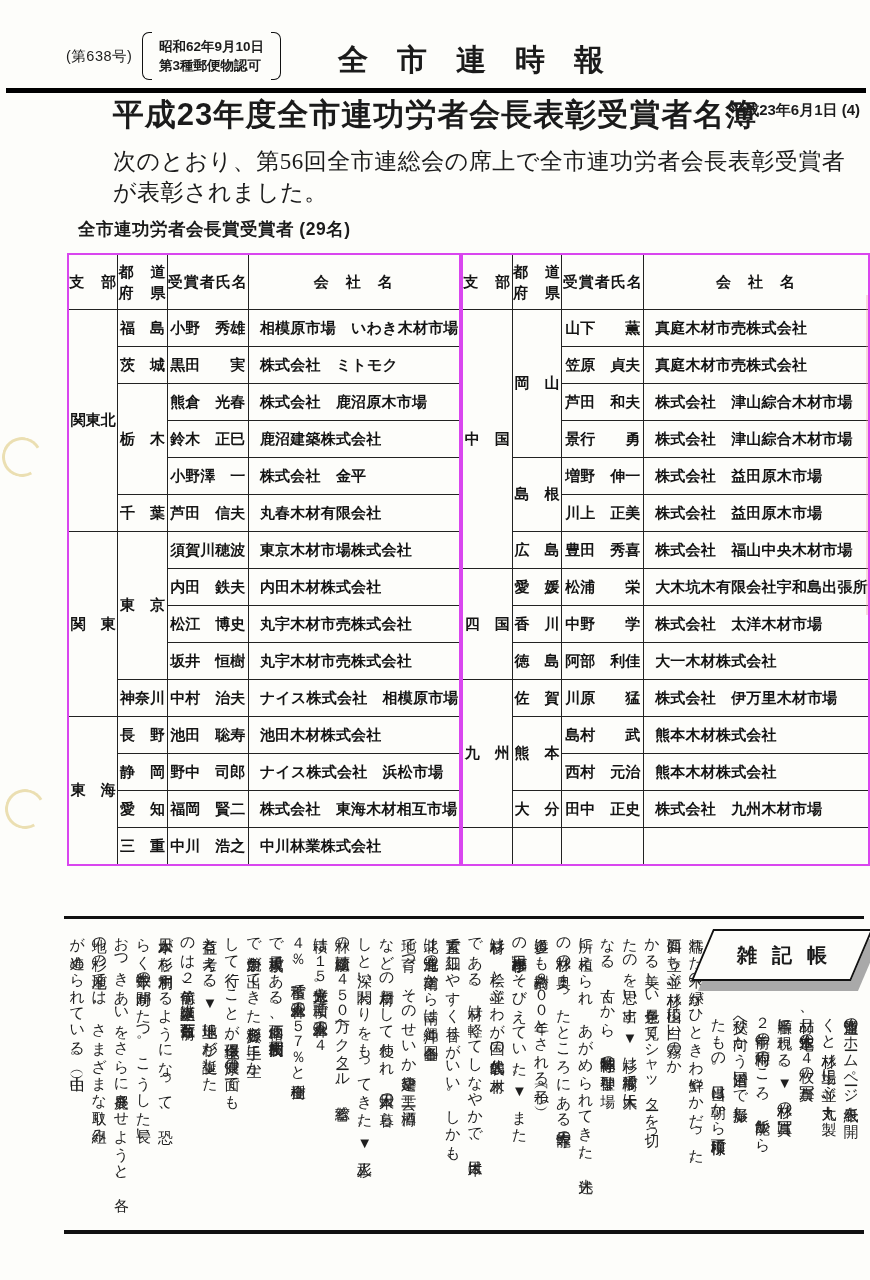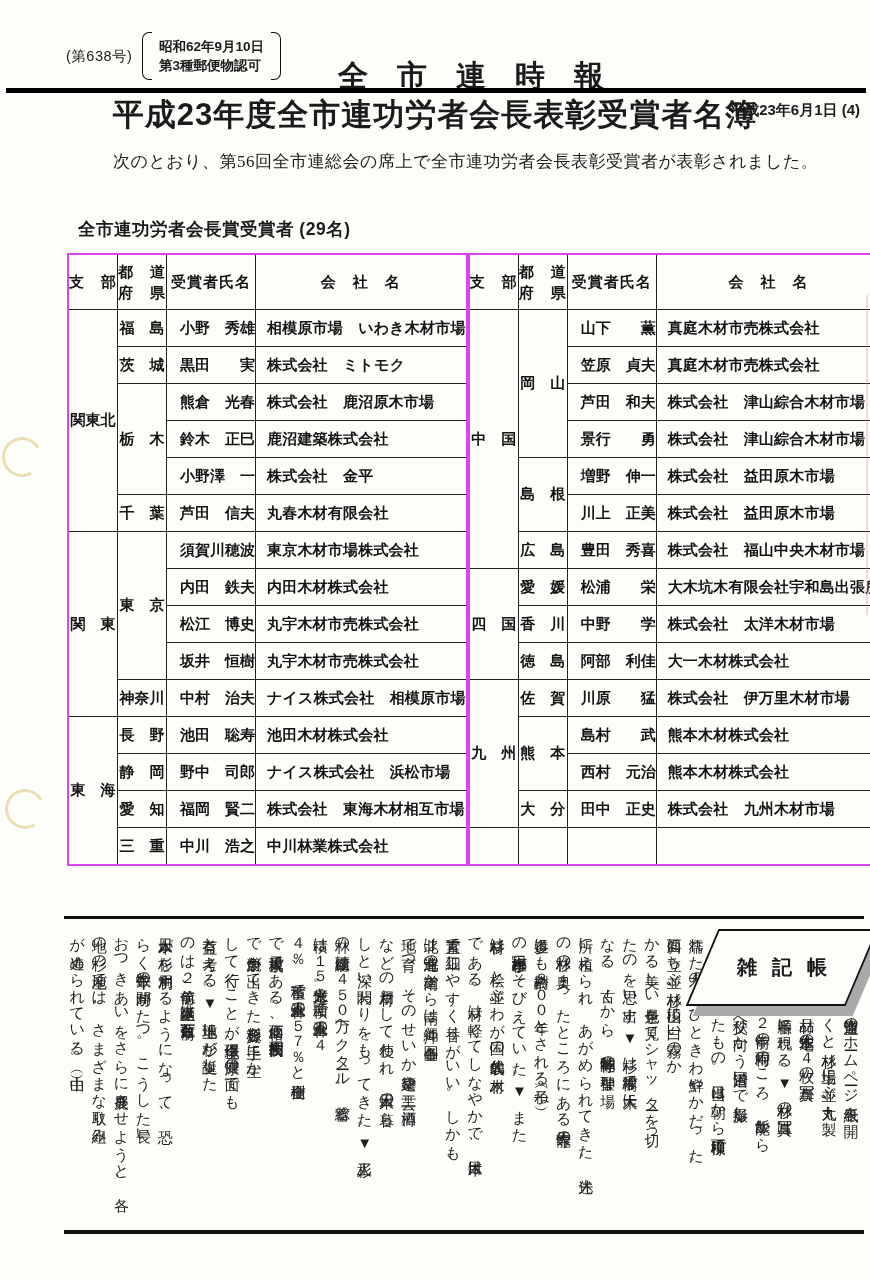--- a/index.html
+++ b/index.html
@@ -6,51 +6,51 @@
   .page{position:relative;width:870px;height:1280px;background:#fdfdfa;overflow:hidden;
         font-family:"Liberation Sans",sans-serif;color:#1b1b1b;}
 
   
   .issue-no{position:absolute;left:66px;top:47px;font-size:14.5px;font-weight:400;letter-spacing:.5px;}
   .permit{position:absolute;left:142px;top:32px;height:48px;display:flex;align-items:center;}
   .permit .brk{width:9px;height:46px;}
   .permit .brk.l{border-left:1.6px solid #111;border-top:1.6px solid #111;border-bottom:1.6px solid #111;border-radius:7px 0 0 7px;}
   .permit .brk.r{border-right:1.6px solid #111;border-top:1.6px solid #111;border-bottom:1.6px solid #111;border-radius:0 7px 7px 0;}
   .permit .lines{padding:0 7px;font-size:13.5px;font-weight:600;line-height:19px;white-space:nowrap;}
-  .masthead{position:absolute;left:338px;top:40px;font-size:30px;font-weight:700;letter-spacing:29px;white-space:nowrap;margin-top:16px;}
+  .masthead{position:absolute;left:338px;top:40px;font-size:30px;font-weight:700;letter-spacing:29px;white-space:nowrap;}
   .issue-date{position:absolute;right:10px;top:53px;font-size:15px;font-weight:600;margin-top:48px;}
   .top-rule{position:absolute;left:6px;right:4px;top:88px;height:5px;background:#000;}
 
   
   .doc-title{position:absolute;left:0;right:0;top:94px;text-align:center;font-size:31px;font-weight:700;letter-spacing:1px;margin:0;}
   .intro{position:absolute;left:113px;top:146px;width:740px;font-family:"Liberation Serif",serif;
-         font-size:17px;line-height:31px;letter-spacing:.5px;}
+         font-size:23px;line-height:31px;letter-spacing:.5px;}
   .list-heading{position:absolute;left:78px;top:217px;font-size:17.5px;font-weight:700;letter-spacing:.5px;margin:0;}
 
   
   .tables{position:absolute;left:67px;top:253px;display:flex;}
   table.award{border-collapse:collapse;table-layout:fixed;border:2px solid #d946ef;}
   table.award th,table.award td{border:1.5px solid #222;font-size:15px;font-weight:600;
         color:#141414;padding:0;overflow:hidden;white-space:nowrap;}
   table.award th{height:54px;text-align:center;font-weight:700;letter-spacing:1px;}
   table.award th .h2line{line-height:21px;}
   table.award td{height:36px;text-align:center;}
-  table.award td.name{text-align:center;padding-left:13px;font-family:Liberation Serif, serif;}
+  table.award td.name{text-align:center;padding-left:0;font-family:Liberation Serif, serif;}
   table.award td.company{text-align:left;padding-left:11px;letter-spacing:.2px;}
 
   
   .article{position:absolute;left:64px;top:916px;width:800px;height:318px;}
   .article .rule-top{position:absolute;left:0;right:0;top:0;height:2.5px;background:#111;}
   .article .rule-bottom{position:absolute;left:0;right:0;bottom:0;height:4.5px;background:#111;}
   .acols{position:absolute;left:2px;right:2px;top:11px;height:296px;display:flex;flex-direction:row-reverse;}
   .acol{flex:1 1 0;writing-mode:vertical-rl;text-orientation:mixed;font-family:"Liberation Serif",serif;
         font-size:15px;line-height:22.1px;letter-spacing:.3px;color:#1f1f1f;height:296px;box-sizing:border-box;}
   .acol.short{padding-top:80px;}
 
-  .zbox{position:absolute;right:2px;top:13px;width:160px;height:77px;}
+  .zbox{position:absolute;right:2px;top:13px;width:160px;height:52px;}
   .zbox .shadow{position:absolute;inset:0;transform:translate(7px,10px) skewX(-23deg);background:#a9a9a9;}
   .zbox .shape{position:absolute;inset:0;transform:skewX(-23deg);background:#fdfdfa;border:2.2px solid #111;}
   .zbox .label{position:absolute;inset:0;display:flex;align-items:center;justify-content:center;
         font-size:20px;font-weight:700;letter-spacing:15px;padding-left:15px;}
 
   
   .hole{position:absolute;width:34px;height:34px;border-radius:50%;border:3.5px solid rgba(226,208,140,.65);
         border-right-color:transparent;transform:rotate(15deg);}
   .hole.h1{left:2px;top:437px;}
   .hole.h2{left:5px;top:789px;}

